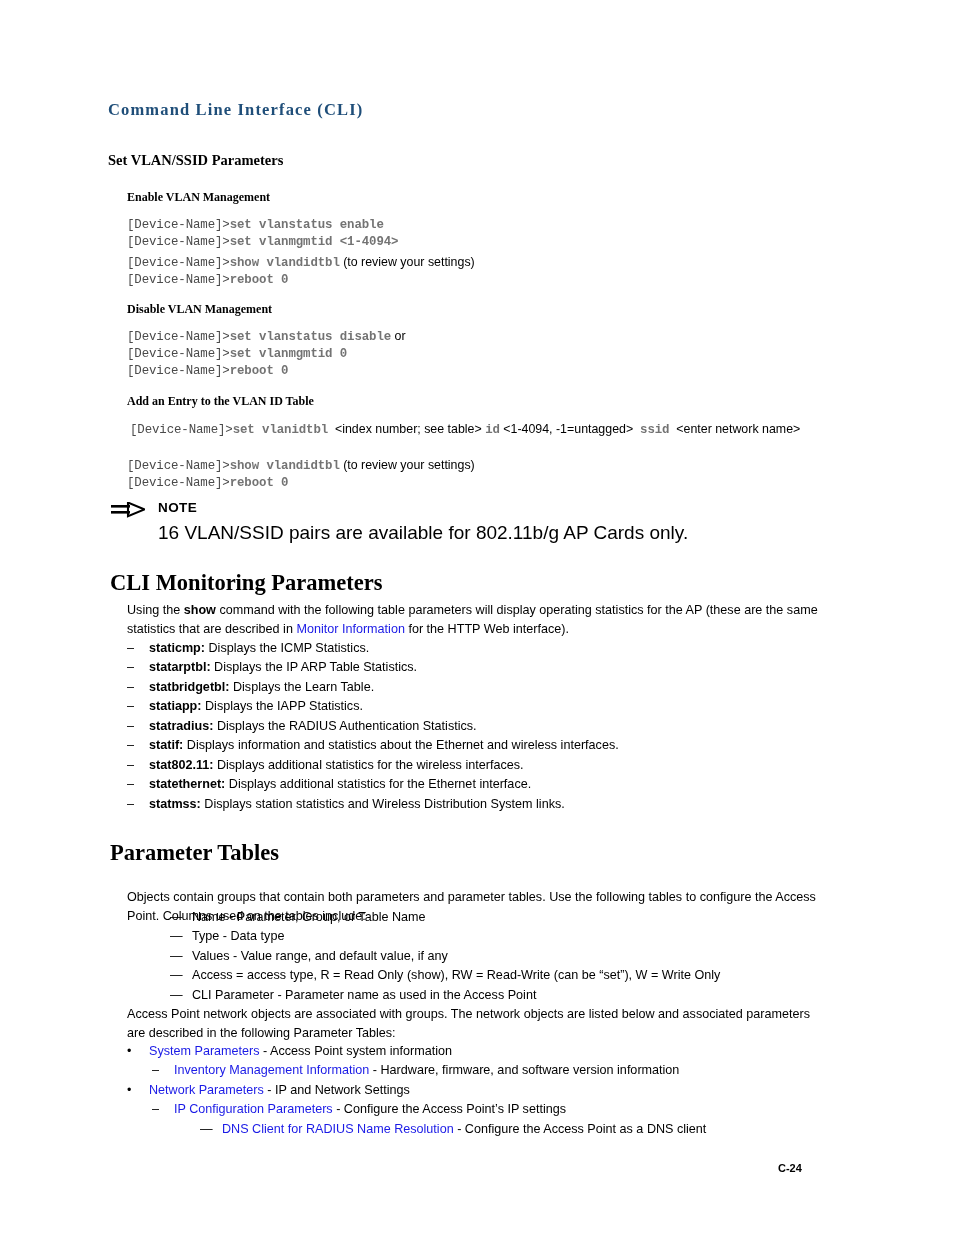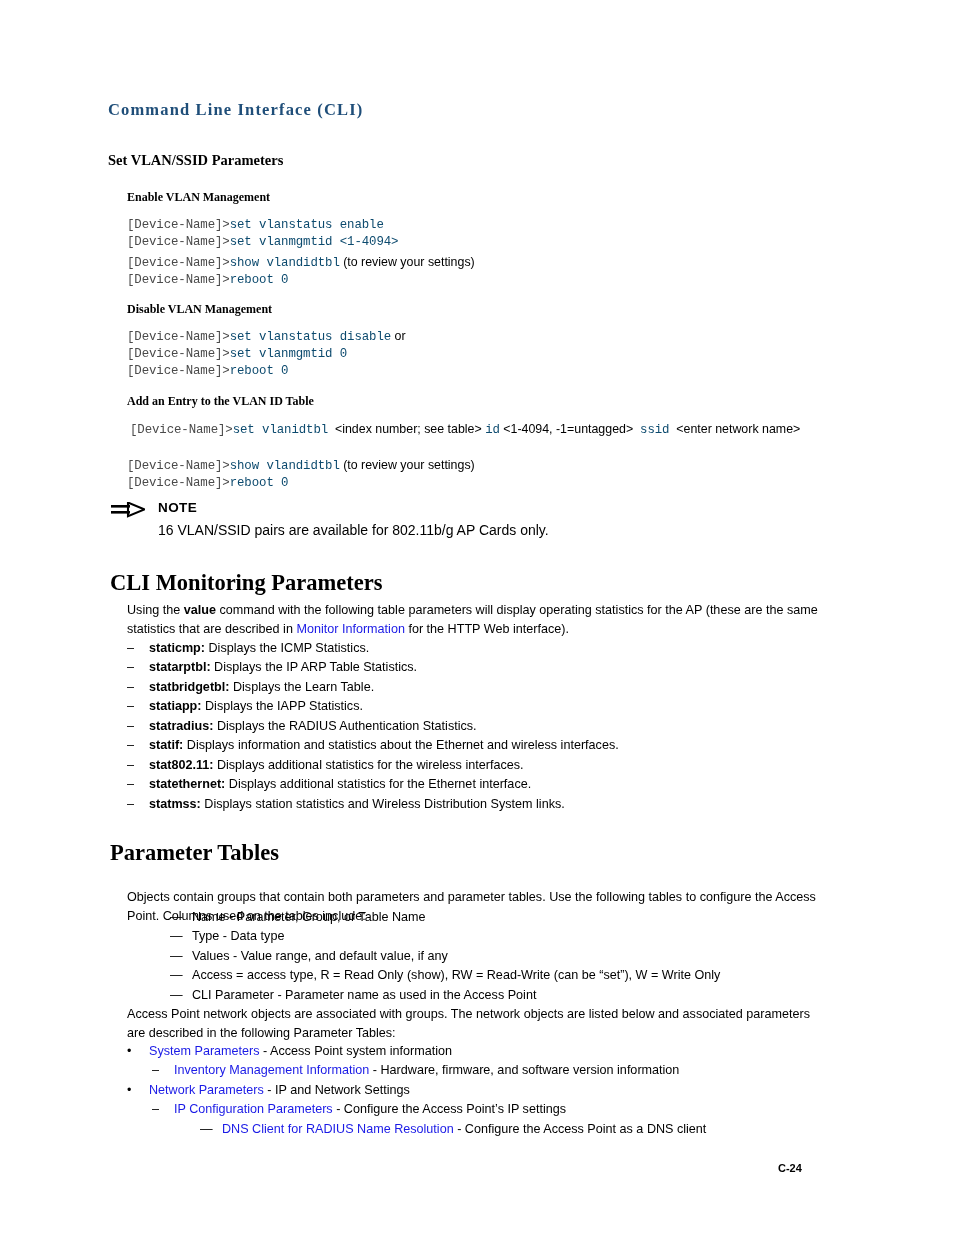--- a/index.html
+++ b/index.html
@@ -63,23 +63,23 @@
     line-height: 16px;
   }
   .cli-prompt {
     font-family: "Liberation Mono", monospace;
     font-size: 12.4px;
     color: #4a4a4a;
     letter-spacing: -0.1px;
   }
   .cli-cmd {
     font-family: "Liberation Mono", monospace;
-    font-weight: normal;
-    font-size: 12.4px;
-    color: #0c4a6e;
+    font-weight: bold;
+    font-size: 12.4px;
+    color: #737373;
     letter-spacing: -0.1px;
   }
   .cli-note {
     font-family: "Liberation Sans", sans-serif;
     font-size: 12.4px;
     color: #000;
   }
   .cli-wrap {
     position: absolute;
     font-size: 12.4px;
@@ -106,21 +106,21 @@
     font-family: "Liberation Sans", sans-serif;
     font-weight: bold;
     font-size: 13.5px;
     letter-spacing: 0.4px;
   }
   .note-text {
     position: absolute;
     left: 47px;
     top: 22px;
     font-family: "Liberation Sans", sans-serif;
-    font-size: 14px;
+    font-size: 19px;
     white-space: nowrap;
   }
 
   
   .para {
     position: absolute;
     font-family: "Liberation Sans", sans-serif;
     font-size: 12.6px;
     line-height: 18.6px;
     color: #000;
@@ -216,21 +216,21 @@
       <rect x="0" y="9" width="19" height="2.6" fill="#000"></rect>
       <path d="M17 0.6 L33.4 7.4 L17 14.2 Z" fill="none" stroke="#000" stroke-width="2.1" stroke-linejoin="miter"></path>
     </svg>
     <div class="note-title">NOTE</div>
     <div class="note-text">16 VLAN/SSID pairs are available for 802.11b/g AP Cards only.</div>
   </div>
 
   <div class="h1-big" style="left:110px; top:570px;">CLI Monitoring Parameters</div>
 
   <div class="para" style="left:127px; top:601px; width:692px;">
-    <span>Using the </span><b>value</b><span> command with the following table parameters will display operating statistics for the AP (these are the same statistics that are described in </span><a class="link" href="#" style="text-decoration:none;">Monitor Information</a><span> for the HTTP Web interface).</span>
+    <span>Using the </span><b>show</b><span> command with the following table parameters will display operating statistics for the AP (these are the same statistics that are described in </span><a class="link" href="#" style="text-decoration:none;">Monitor Information</a><span> for the HTTP Web interface).</span>
   </div>
 
   <div class="li" style="left:127px; top:639px;">
     <span class="marker">–</span>
     <span class="li-text"><b>staticmp:</b><span> Displays the ICMP Statistics.</span></span>
   </div>
   <div class="li" style="left:127px; top:658px;">
     <span class="marker">–</span>
     <span class="li-text"><b>statarptbl:</b><span> Displays the IP ARP Table Statistics.</span></span>
   </div>

